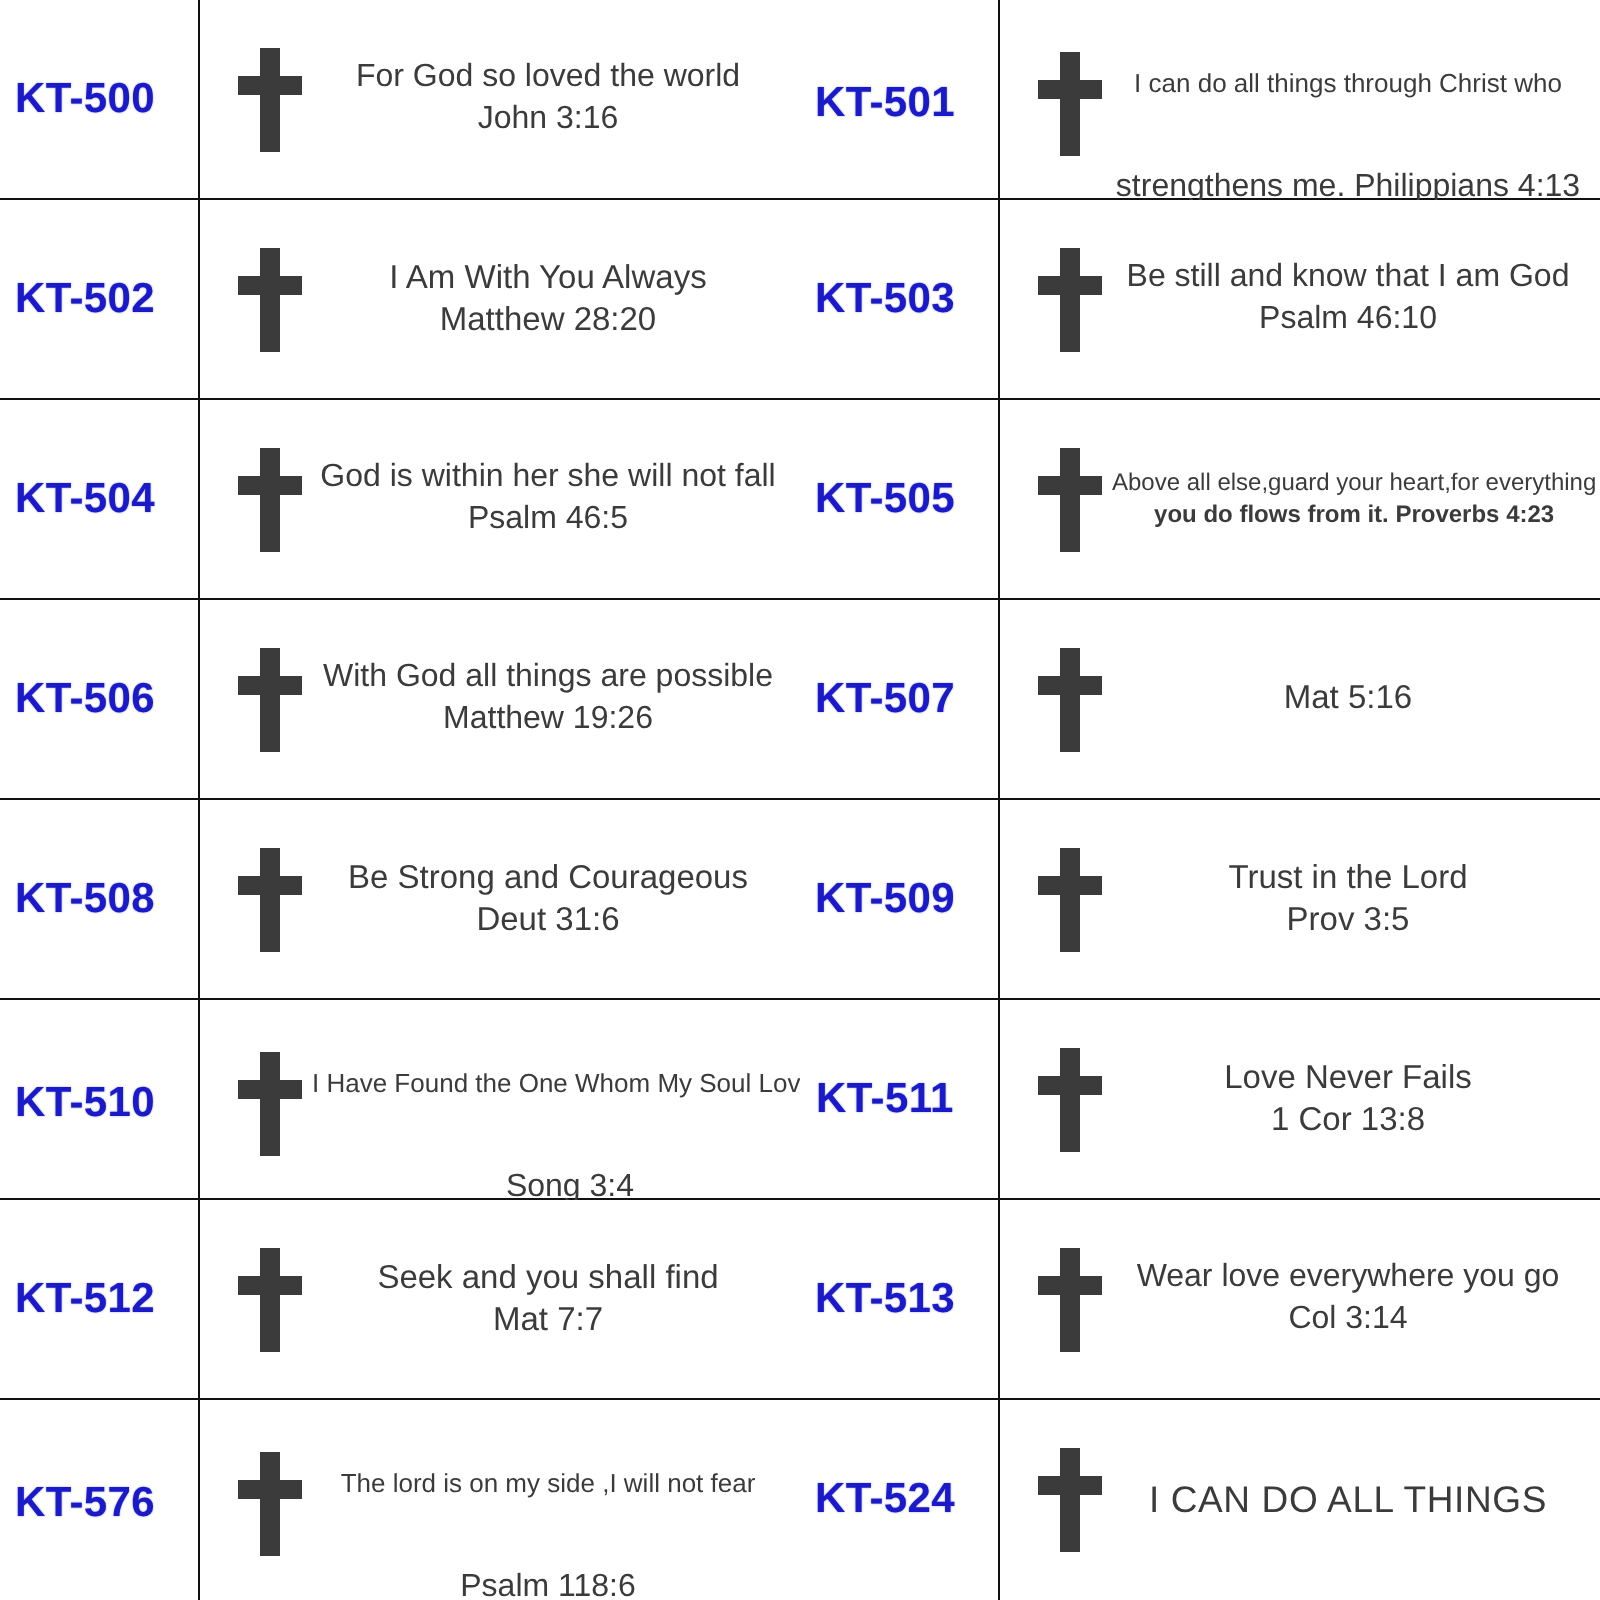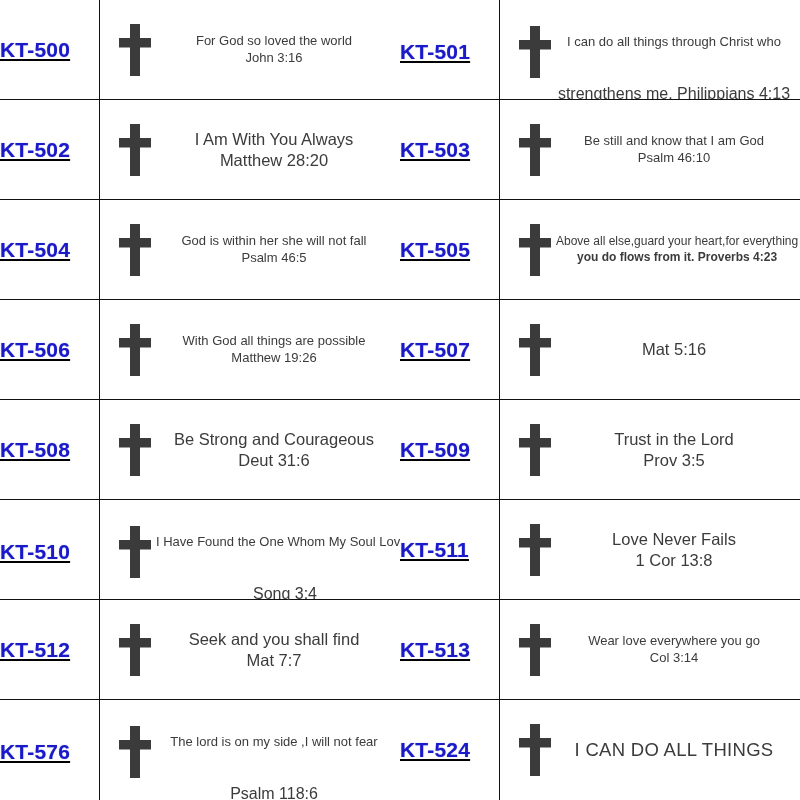--- a/index.html
+++ b/index.html
@@ -32,24 +32,24 @@
     background: #fefffe;
   }
   
   .catalog-cell.last-row {
     border-bottom: none;
   }
 
   .code-cell {
     display: flex;
     align-items: center;
+    justify-content: center;
     box-sizing: border-box;
     border-right: 1.6px solid #111111;
     padding-right: 14px;
-    text-decoration: underline;
   }
 
   .code-text {
     color: #1a1ac8;
     font-weight: bold;
     font-size: 21px;
     letter-spacing: 0.2px;
     white-space: nowrap;
     text-shadow: 0 0 1px rgba(26,26,200,0.45);
   }
@@ -77,21 +77,21 @@
     padding-right: 2px;
   }
 
   .verse-line {
     display: block;
     white-space: nowrap;
   }
 
   
   .t-lg   .verse-line { font-size: 16.5px; }
-  .t-md   .verse-line { font-size: 13px; }
+  .t-md   .verse-line { font-size: 16px; }
   .t-sm   .verse-line { font-size: 13px; margin-top: 34px; }
   .t-xs   .verse-line { font-size: 12px; }
 
   
   .t-sm .verse-line.ref { font-size: 16px; }
   .t-xs .verse-line.ref { font-size: 12px; font-weight: bold; }
 
   .single .verse-line { font-size: 18.5px; letter-spacing: 0.3px; }
 </style>
 </head>

